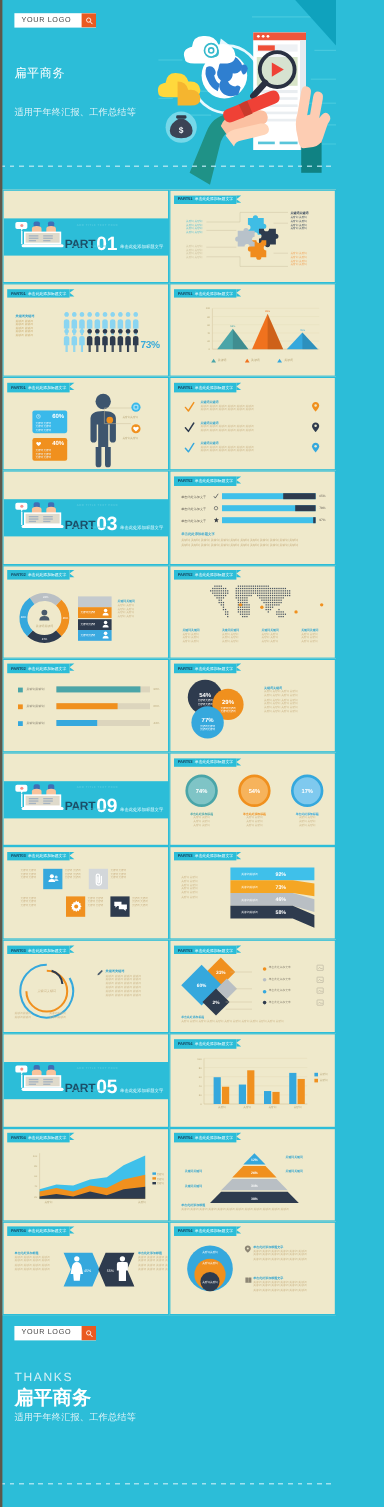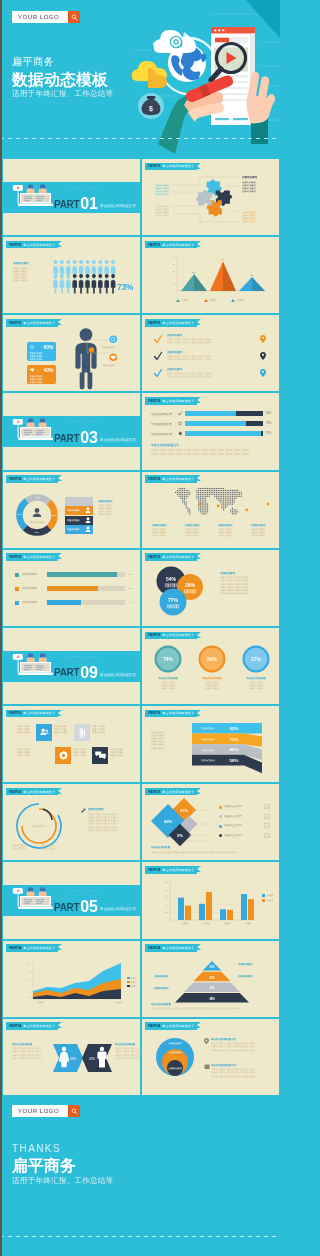--- a/index.html
+++ b/index.html
@@ -154,21 +154,20 @@
     <div class="logobox" style="left:12px;top:11px;width:68px;height:12px;">
       <div class="lt">YOUR LOGO</div>
       <div class="lb">
         <svg width="7" height="7" viewBox="0 0 16 16">
             <circle cx="6.6" cy="6.3" r="4.1" fill="none" stroke="#fff" stroke-width="1.6"></circle>
             <line x1="9.6" y1="9.4" x2="13.3" y2="13.4" stroke="#fff" stroke-width="1.9" stroke-linecap="round"></line>
           </svg>
       </div>
     </div>
     <div class="ttl1" style="left:12px;top:57px;">扁平商务</div>
-    <div class="ttl2" style="left:12px;top:70px;">数据动态模板</div>
     <div class="ttl3" style="left:12px;top:89px;">适用于年终汇报、工作总结等</div>
     <div class="dash" style="top:138px;"></div>
   </div>
 
   <div id="grid">
       <div class="slide">
         <div class="body">
           <div class="pband"></div>
           <svg width="44" height="26" viewBox="0 0 44 26" style="position: absolute; left: 11px; top: 25px;">
             <g fill="#3f6fb5">

